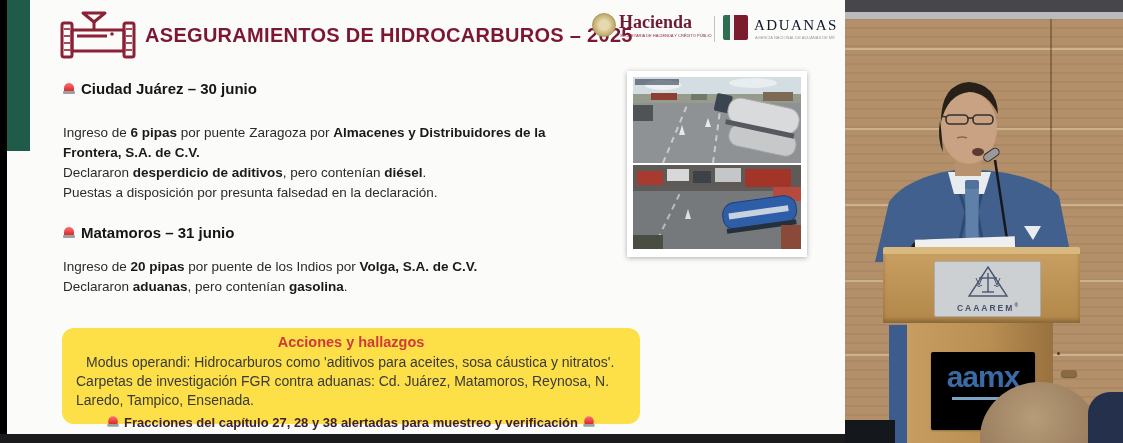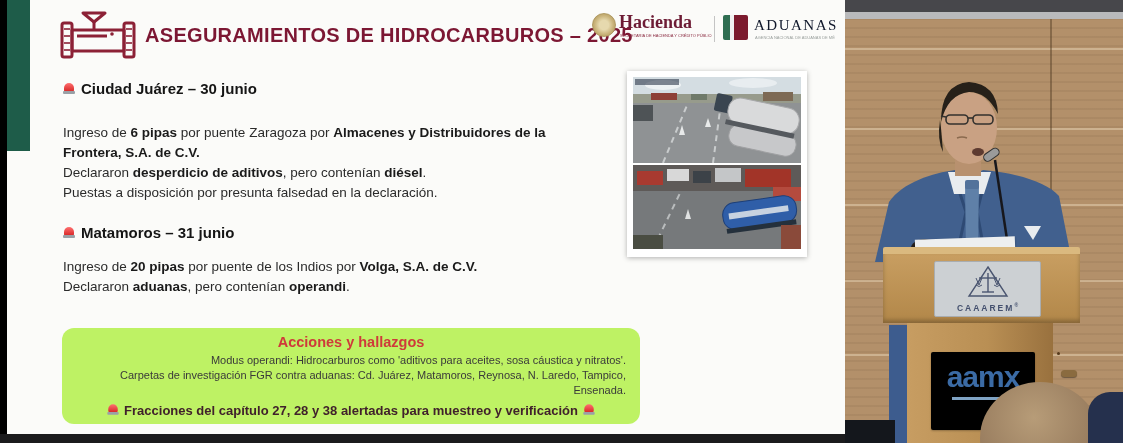--- a/index.html
+++ b/index.html
@@ -39,24 +39,24 @@
   #sec1-head{left:56px;top:80px;}
   #sec2-head{left:56px;top:224px;}
 
   .para{width:512px;font-size:13.5px;color:#2b2b2b;line-height:1.48;}
   .para p{margin:0;}
   .b{font-weight:bold;color:#1a1a1a;}
   #sec1-para{left:56px;top:123px;}
   #sec2-para{left:56px;top:257px;}
 
   
-  #actions-box{left:55px;top:328px;width:578px;height:96px;background:#bef264;border-radius:12px;
+  #actions-box{left:55px;top:328px;width:578px;height:96px;background:#fde047;border-radius:12px;
     padding:6px 14px 0 14px;text-align:center;}
   #actions-title{font-size:14.5px;font-weight:bold;color:#cf3a3a;margin:0 0 3px 0;}
-  .actions-line{font-size:11px;color:#3a3a3a;line-height:1.35;text-align:right;margin:0;}
+  .actions-line{font-size:14px;color:#3a3a3a;line-height:1.35;text-align:left;margin:0;}
   #actions-alert{margin-top:5px;font-size:13px;font-weight:bold;color:#40212b;}
   #actions-alert .siren{margin:0 5px;}
 
   
   #photo-frame{left:620px;top:71px;width:180px;height:186px;background:#fff;padding:6px;
     box-shadow:0 1px 5px rgba(0,0,0,.3);}
   #photo-frame svg{display:block;}
 
   
   #video-panel{left:845px;top:0;width:278px;height:443px;
@@ -137,21 +137,21 @@
       <p><span>Ingreso de </span><span class="b">6 pipas</span><span> por puente Zaragoza por </span><span class="b">Almacenes y Distribuidores de la Frontera, S.A. de C.V.</span></p>
       <p><span>Declararon </span><span class="b">desperdicio de aditivos</span><span>, pero contenían </span><span class="b">diésel</span><span>.</span></p>
       <p><span>Puestas a disposición por presunta falsedad en la declaración.</span></p>
     </div>
 
     <div id="sec2-head" class="abs sec-head">
       <span class="siren"></span><span>Matamoros – 31 junio</span>
     </div>
     <div id="sec2-para" class="abs para">
       <p><span>Ingreso de </span><span class="b">20 pipas</span><span> por puente de los Indios por </span><span class="b">Volga, S.A. de C.V.</span></p>
-      <p><span>Declararon </span><span class="b">aduanas</span><span>, pero contenían </span><span class="b">operandi</span><span>.</span></p>
+      <p><span>Declararon </span><span class="b">aduanas</span><span>, pero contenían </span><span class="b">gasolina</span><span>.</span></p>
     </div>
 
     <div id="photo-frame" class="abs">
       <svg width="168" height="86" viewBox="0 0 168 86">
         <rect x="0" y="0" width="168" height="20" fill="#d4dde2"></rect>
         <ellipse cx="30" cy="8" rx="18" ry="5" fill="#eef2f4"></ellipse>
         <ellipse cx="120" cy="6" rx="24" ry="5" fill="#e8edf0"></ellipse>
         <rect x="0" y="17" width="168" height="10" fill="#979b8c"></rect>
         <rect x="18" y="16" width="26" height="7" fill="#8d3f36"></rect>
         <rect x="58" y="17" width="16" height="6" fill="#6f7a6a"></rect>

